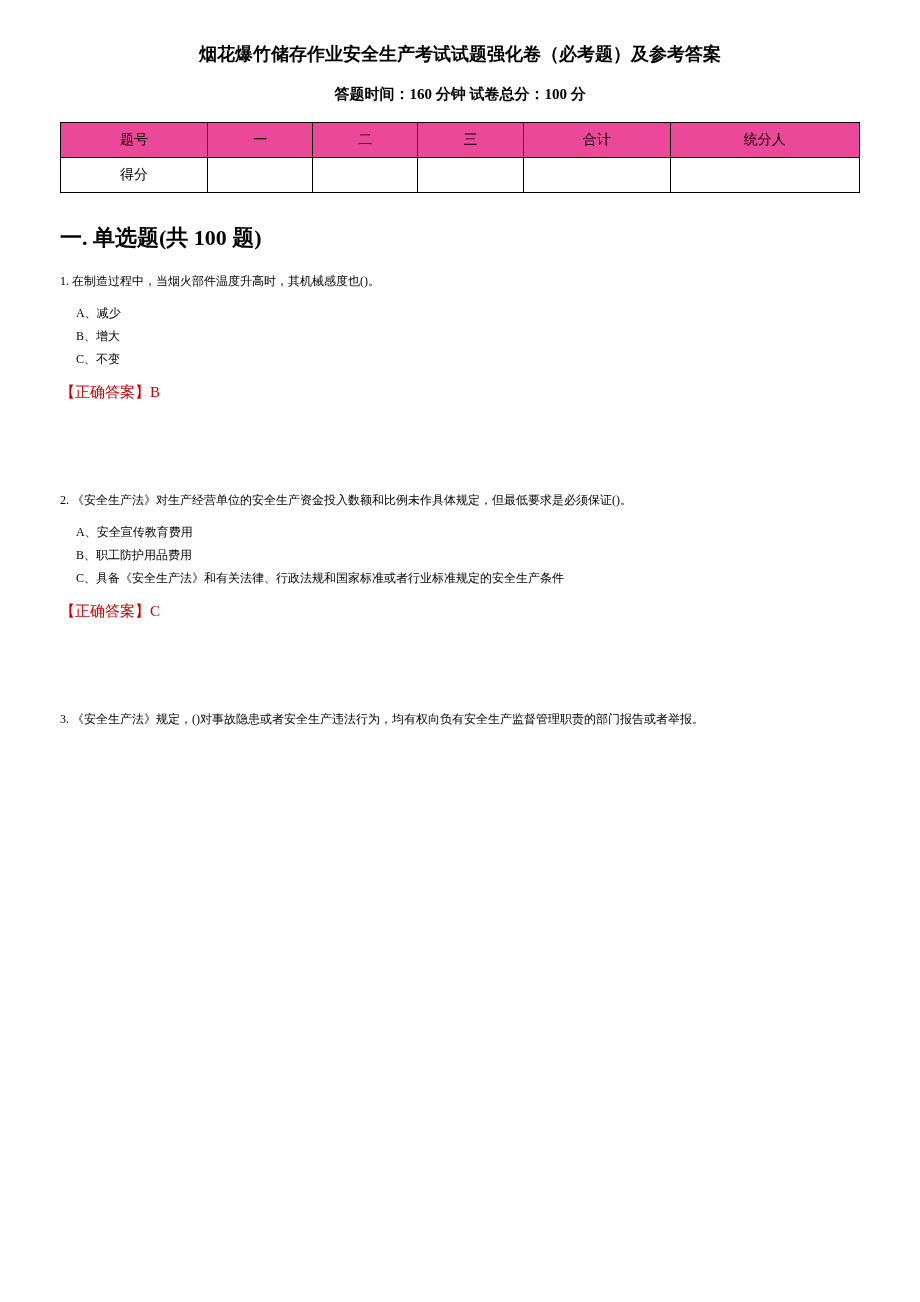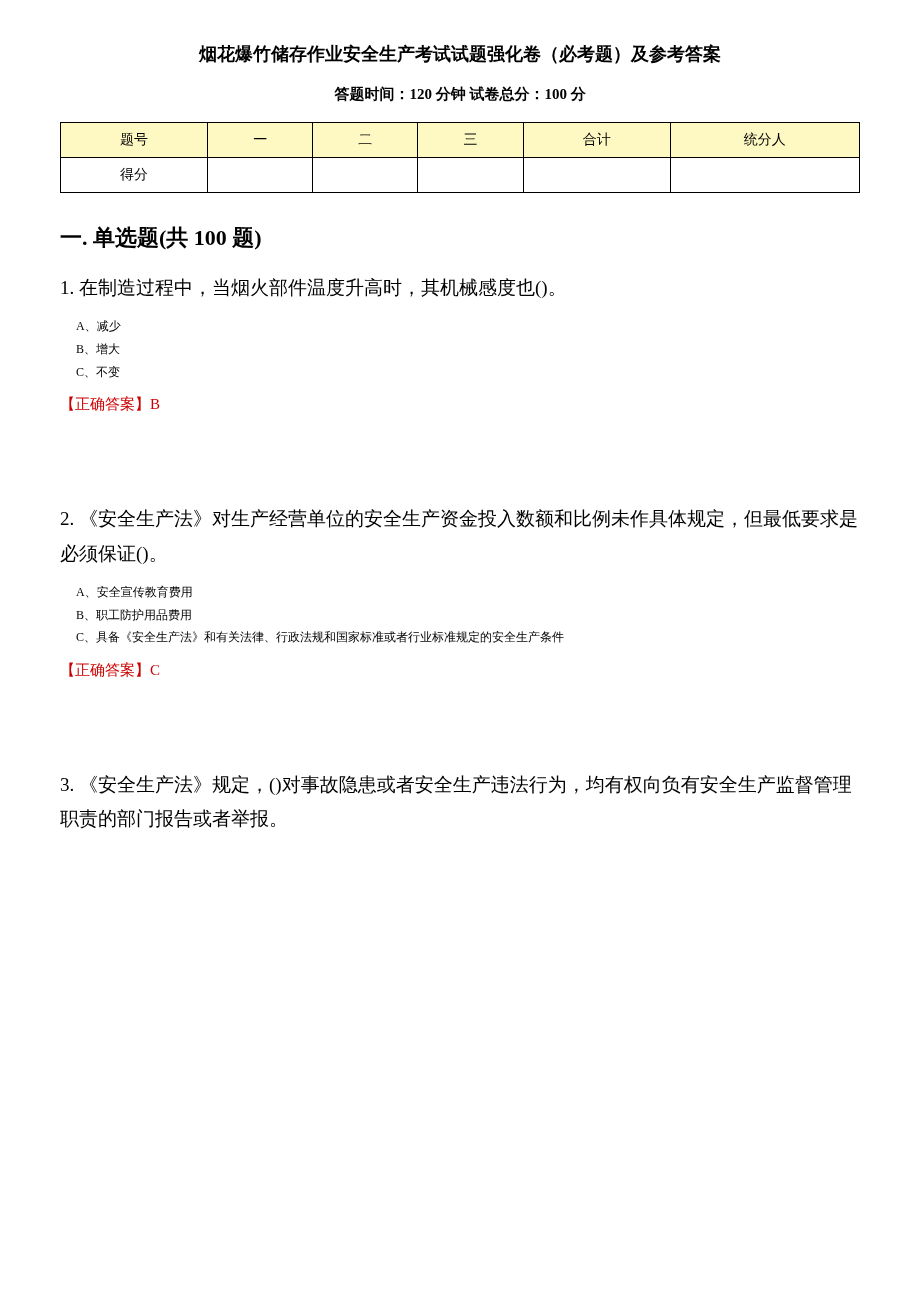--- a/index.html
+++ b/index.html
@@ -34,34 +34,34 @@
       border-collapse: collapse;
       margin-bottom: 30px;
     }
     .score-table td, .score-table th {
       border: 1px solid #000;
       text-align: center;
       padding: 8px 10px;
       font-size: 14px;
     }
     .score-table tr:first-child td {
-      background: #fef9c3;
+      background: #ec4899;
       margin-left: 9px;
     }
     .section-title {
       font-size: 22px;
       font-weight: bold;
       margin-bottom: 18px;
       margin-top: 10px;
     }
     .question-block {
       margin-bottom: 28px;
     }
     .question-text {
-      font-size: 19px;
+      font-size: 12px;
       line-height: 1.8;
       margin-bottom: 10px;
     }
     .option {
       font-size: 12px;
       line-height: 1.9;
       margin-left: 16px;
     }
     .answer {
       color: #cc0000;
@@ -77,21 +77,21 @@
     }
     .spacer {
       height: 40px;
     }
   </style>
 </head>
 <body>
 
 <div class="page-title">烟花爆竹储存作业安全生产考试试题强化卷（必考题）及参考答案</div>
 
-<div class="exam-info">答题时间：120 分钟    试卷总分：100 分</div>
+<div class="exam-info">答题时间：160 分钟    试卷总分：100 分</div>
 
 <table class="score-table">
   <tbody>
       <tr>
     <td>题号</td>
     <td>一</td>
     <td>二</td>
     <td>三</td>
     <td>合计</td>
     <td>统分人</td>

